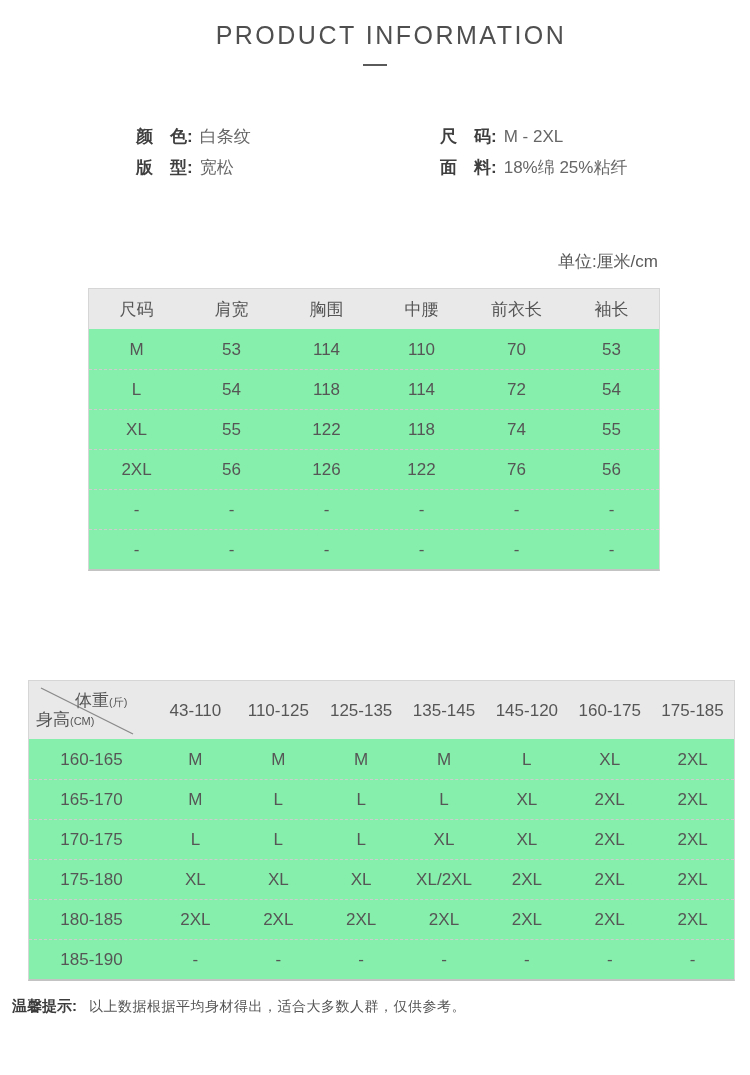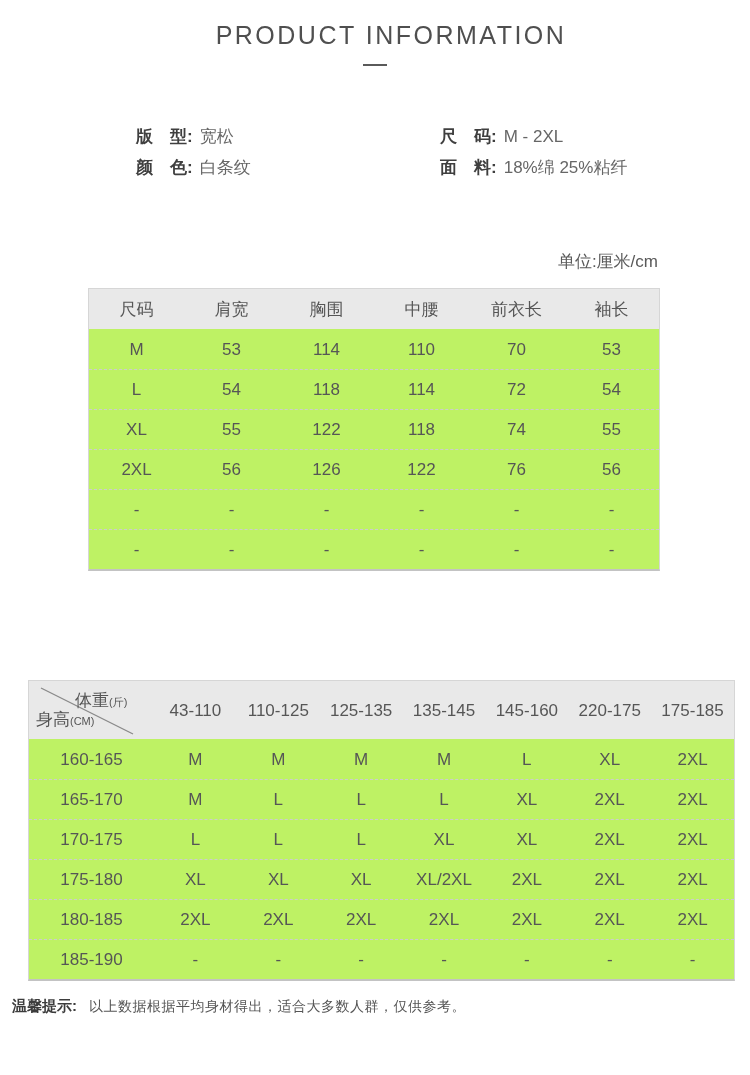--- a/index.html
+++ b/index.html
@@ -25,21 +25,21 @@
   .spec-col.left  { left: 136px; }
   .spec-col.right { left: 440px; }
   .spec-row { height: 31px; line-height: 31px; white-space: nowrap; }
   .spec-label { font-weight: 700; color: #3f3f3f; margin-right: 7px; }
   .spec-value { color: #666666; }
 
   
   .unit-note { position: absolute; top: 250px; right: 92px; font-size: 17px; color: #5a5a5a; }
 
   
-  .tbl { position: absolute; background: #bef264; border: 1px solid #d6d6d6; border-bottom: 2px solid #c3c3c3; }
+  .tbl { position: absolute; background: #86efac; border: 1px solid #d6d6d6; border-bottom: 2px solid #c3c3c3; }
   .cell { text-align: center; font-size: 17px; color: #565656; line-height: 1; }
   .trow { align-items: center; }
   .thead { background: #e9e9e9; align-items: center; }
   .tbody .trow { height: 40px; }
   .tbody .trow + .trow { border-top: 1px dashed #cdcdcd; }
 
   
   .size-table { left: 88px; top: 288px; width: 572px; }
   .t1grid { display: grid; grid-template-columns: repeat(6, 1fr); }
   .size-table .thead { height: 40px; }
@@ -69,24 +69,24 @@
 <div class="page">
 
   <div class="hdr">
     <div class="title-en">PRODUCT INFORMATION</div>
     <div class="title-dash"></div>
   </div>
 
   <div class="specs">
     <div class="spec-col left">
       <div class="spec-row">
+        <span class="spec-label">颜　色:</span><span class="spec-value">白条纹</span>
+      </div>
+      <div class="spec-row">
         <span class="spec-label">版　型:</span><span class="spec-value">宽松</span>
-      </div>
-      <div class="spec-row">
-        <span class="spec-label">颜　色:</span><span class="spec-value">白条纹</span>
       </div>
     </div>
     <div class="spec-col right">
       <div class="spec-row">
         <span class="spec-label">尺　码:</span><span class="spec-value">M - 2XL</span>
       </div>
       <div class="spec-row">
         <span class="spec-label">面　料:</span><span class="spec-value">18%绵 25%粘纤</span>
       </div>
     </div>
@@ -161,22 +161,22 @@
         <svg viewBox="0 0 125 58">
           <line x1="12" y1="7" x2="104" y2="53" stroke="#8a8a8a" stroke-width="1.3"></line>
         </svg>
         <span class="wt"><span class="lbl">体重</span><span class="unit">(斤)</span></span>
         <span class="ht"><span class="lbl">身高</span><span class="unit">(CM)</span></span>
       </div>
     <div class="cell">43-110</div>
         <div class="cell">110-125</div>
         <div class="cell">125-135</div>
         <div class="cell">135-145</div>
-        <div class="cell">145-160</div>
-        <div class="cell">220-175</div>
+        <div class="cell">145-120</div>
+        <div class="cell">160-175</div>
         <div class="cell">175-185</div>
       </div>
     <div class="tbody">
         <div class="trow t2grid">
           <div class="cell">160-165</div>
           <div class="cell">M</div>
           <div class="cell">M</div>
           <div class="cell">M</div>
           <div class="cell">M</div>
           <div class="cell">L</div>

